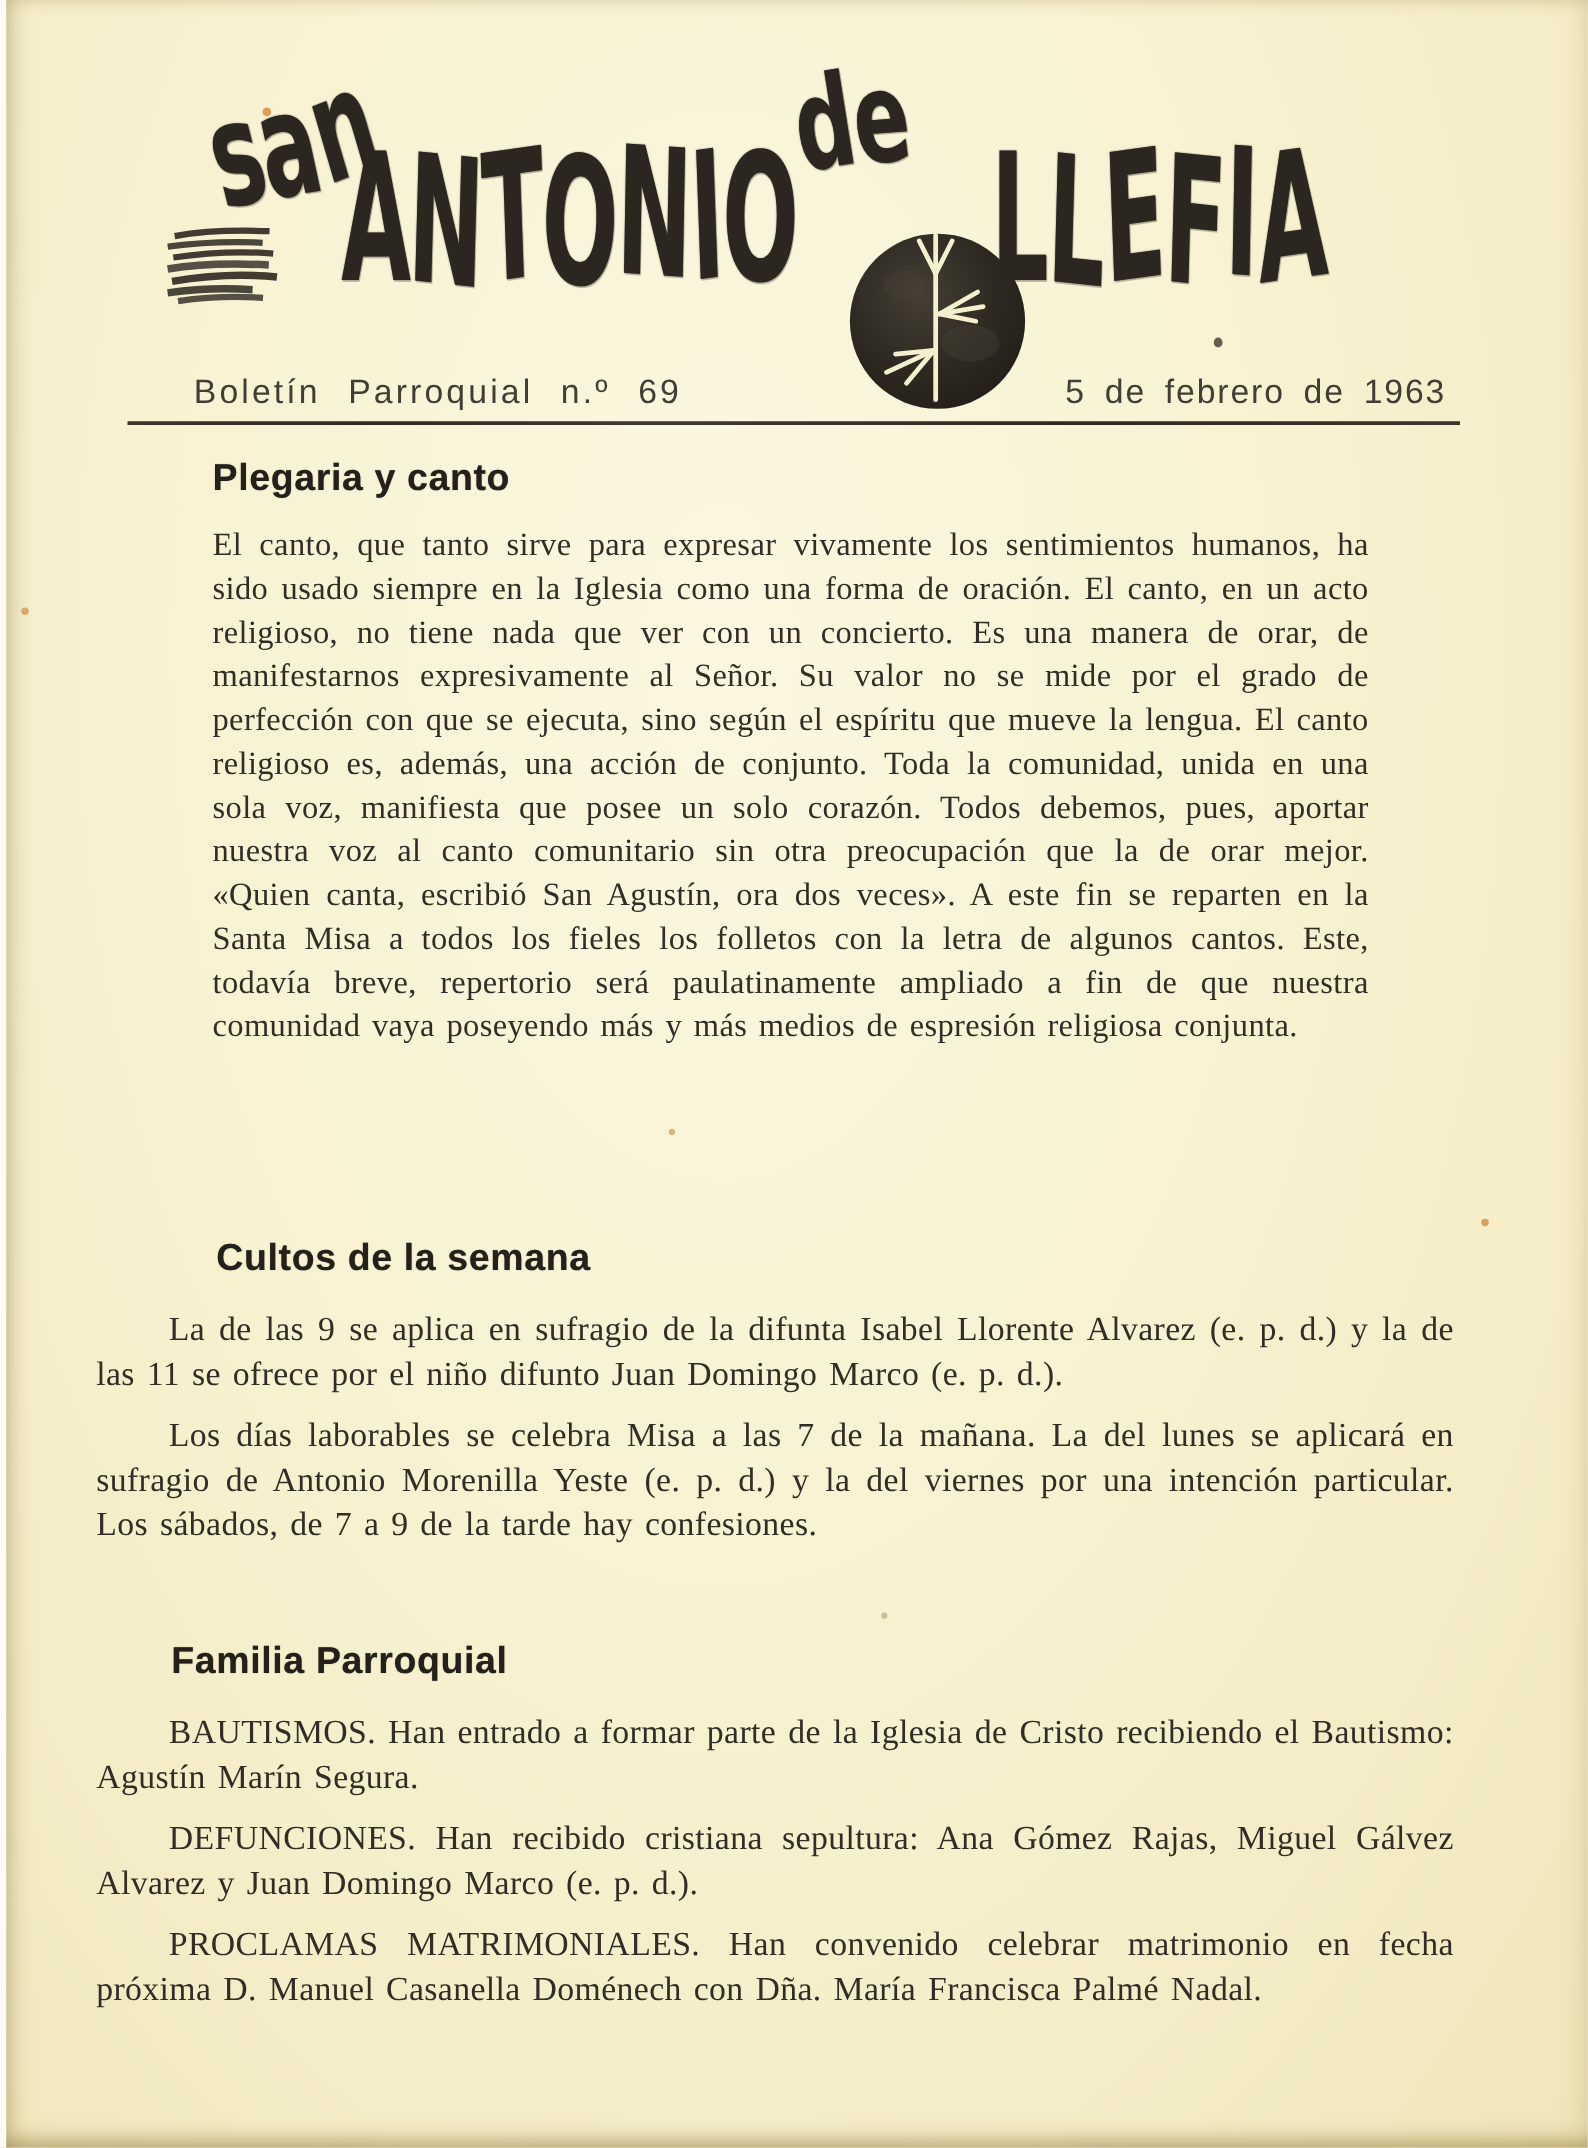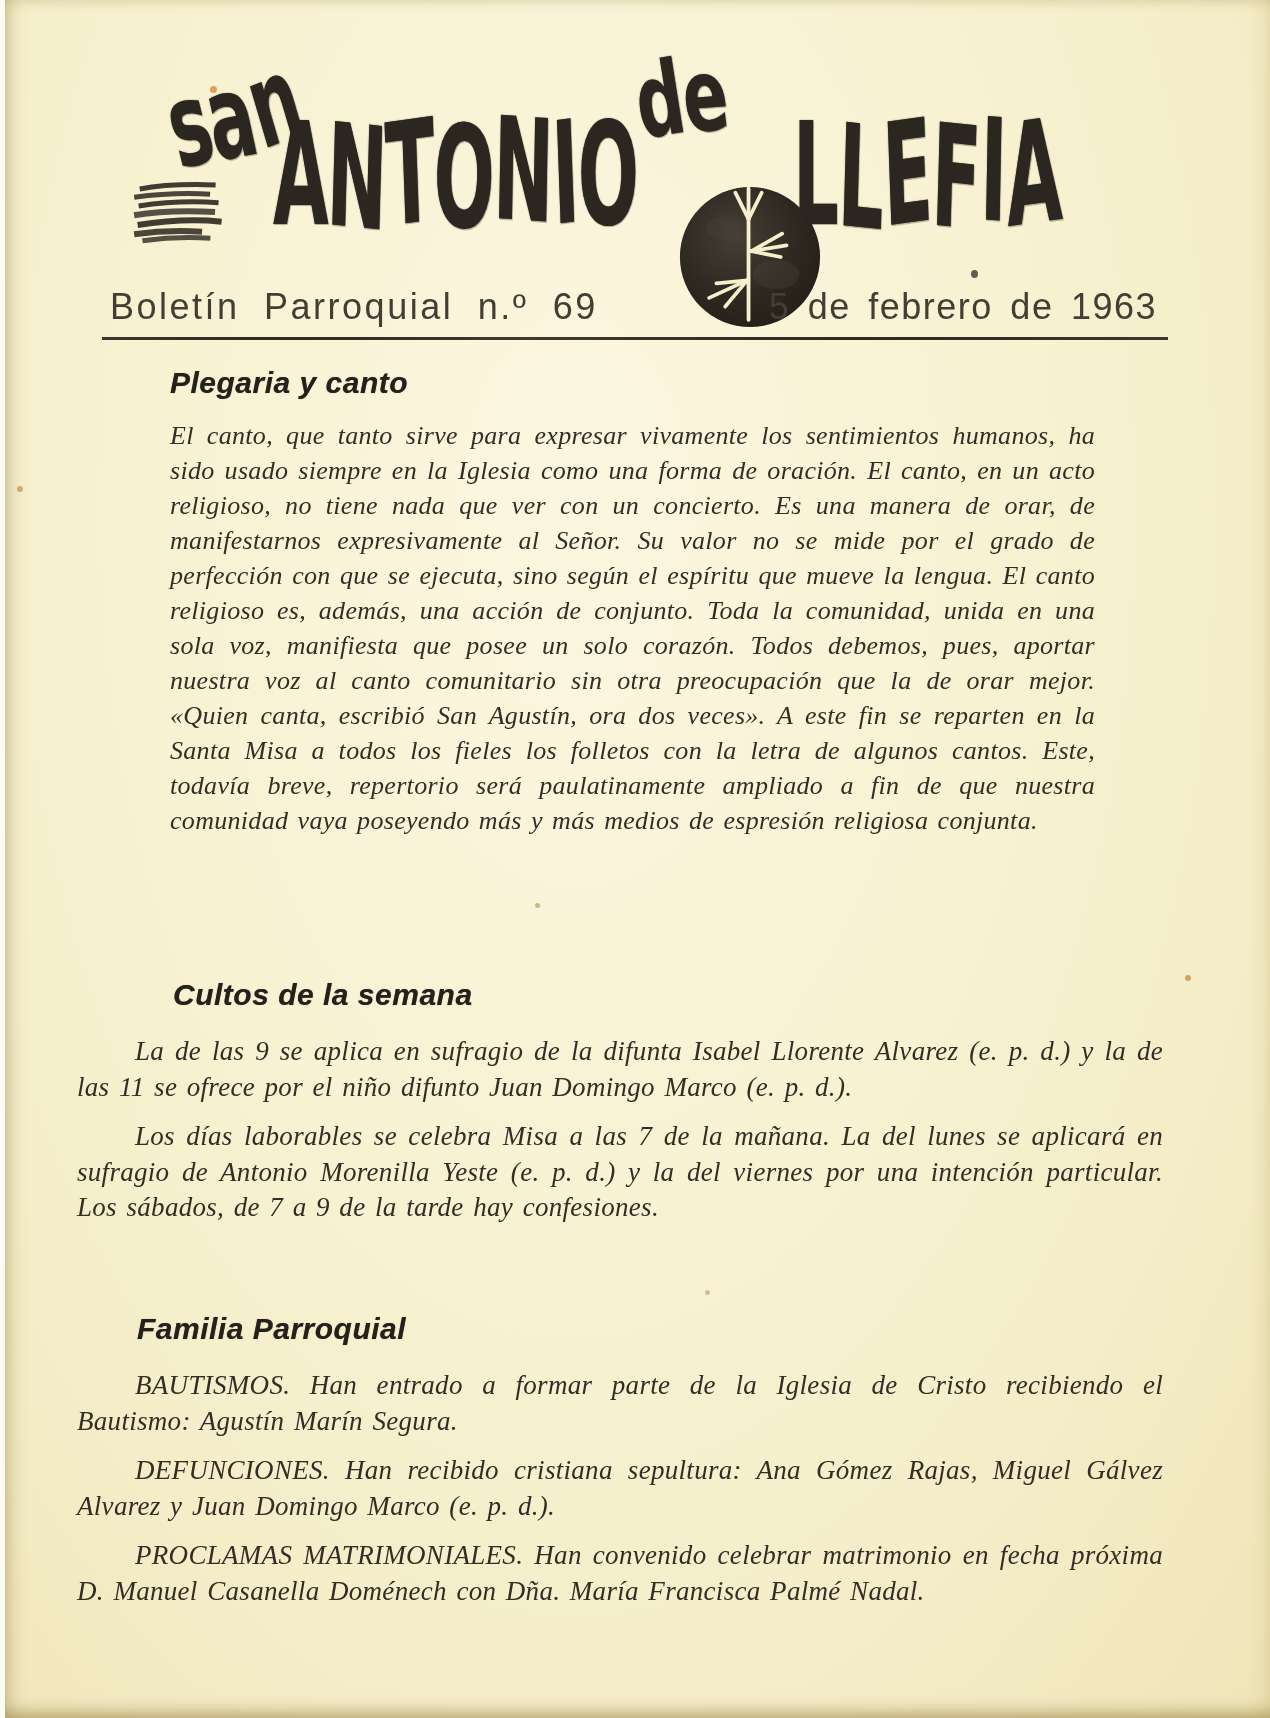--- a/index.html
+++ b/index.html
@@ -34,49 +34,50 @@
   .hand span:nth-child(2n){transform:rotate(3deg) translateY(2px);}
   .hand span:nth-child(3n){transform:rotate(-4deg) translateY(-1px);}
   .hand span:nth-child(5n){transform:rotate(2deg) translateY(-3px);}
   .t-san{left:148px;top:64px;font-size:86px;letter-spacing:-2px;transform:rotate(-14deg) scale(.80,1.35);}
   .t-antonio{left:268px;top:92px;font-size:100px;letter-spacing:-2px;transform:scale(.72,1.42);}
   .t-de{left:622px;top:46px;font-size:78px;letter-spacing:-1px;transform:rotate(-9deg) scale(.85,1.30);}
   .t-llefia{left:788px;top:92px;font-size:100px;letter-spacing:-1px;transform:scale(.72,1.42);}
   .stamp{position:absolute;left:126px;top:181px;width:92px;height:62px;transform:rotate(-3deg);}
   .logo{position:absolute;left:672px;top:184px;width:146px;height:146px;}
   .meta{
-    position:absolute;top:286px;
+    position:absolute;top:298px;
     font-family:"Liberation Sans", sans-serif;
-    font-size:36px;color:#433d34;
+    font-size:27px;color:#433d34;
     letter-spacing:2.5px;word-spacing:12px;
     white-space:nowrap;
+    margin-left:45px;
   }
   .meta-left{left:105px;}
   .meta-right{right:118px;letter-spacing:1.5px;word-spacing:6px;}
   .rule{position:absolute;left:97px;top:337px;width:1066px;height:3px;
         background:linear-gradient(90deg,#3b352b 0%,#2f2a22 18%,#403930 40%,#2e2921 70%,#3b352b 100%);}
   
-  .section{position:absolute;font-style:italic;}
+  .section{position:absolute;}
   .section h2{
     margin:0 0 18px 0;
     font-family:"Liberation Sans", sans-serif;
     font-size:30px;font-weight:700;
     letter-spacing:.5px;color:#24201a;
     text-shadow:0 0 .8px rgba(36,32,26,.6);
   }
   .section p{
     margin:0 0 14px 0;
     font-size:26px;line-height:35px;
     text-align:justify;
     letter-spacing:.3px;word-spacing:2.5px;
   }
   .sec-plegaria{left:165px;top:366px;width:925px;}
   .sec-plegaria p{text-indent:0;}
   .sec-cultos{left:72px;top:978px;width:1086px;}
-  .sec-cultos h2{margin-left:96px;margin-bottom:22px;}
+  .sec-cultos h2{margin-left:96px;margin-bottom:22px;margin-top:12px;}
   .sec-cultos p{text-indent:58px;font-size:27px;line-height:35.5px;}
   .sec-familia{left:72px;top:1312px;width:1086px;}
   .sec-familia h2{margin-left:60px;margin-bottom:22px;}
   .sec-familia p{text-indent:58px;font-size:27px;line-height:35.5px;}
   
   .speck{position:absolute;border-radius:50%;}
 </style>
 </head>
 <body>
 

